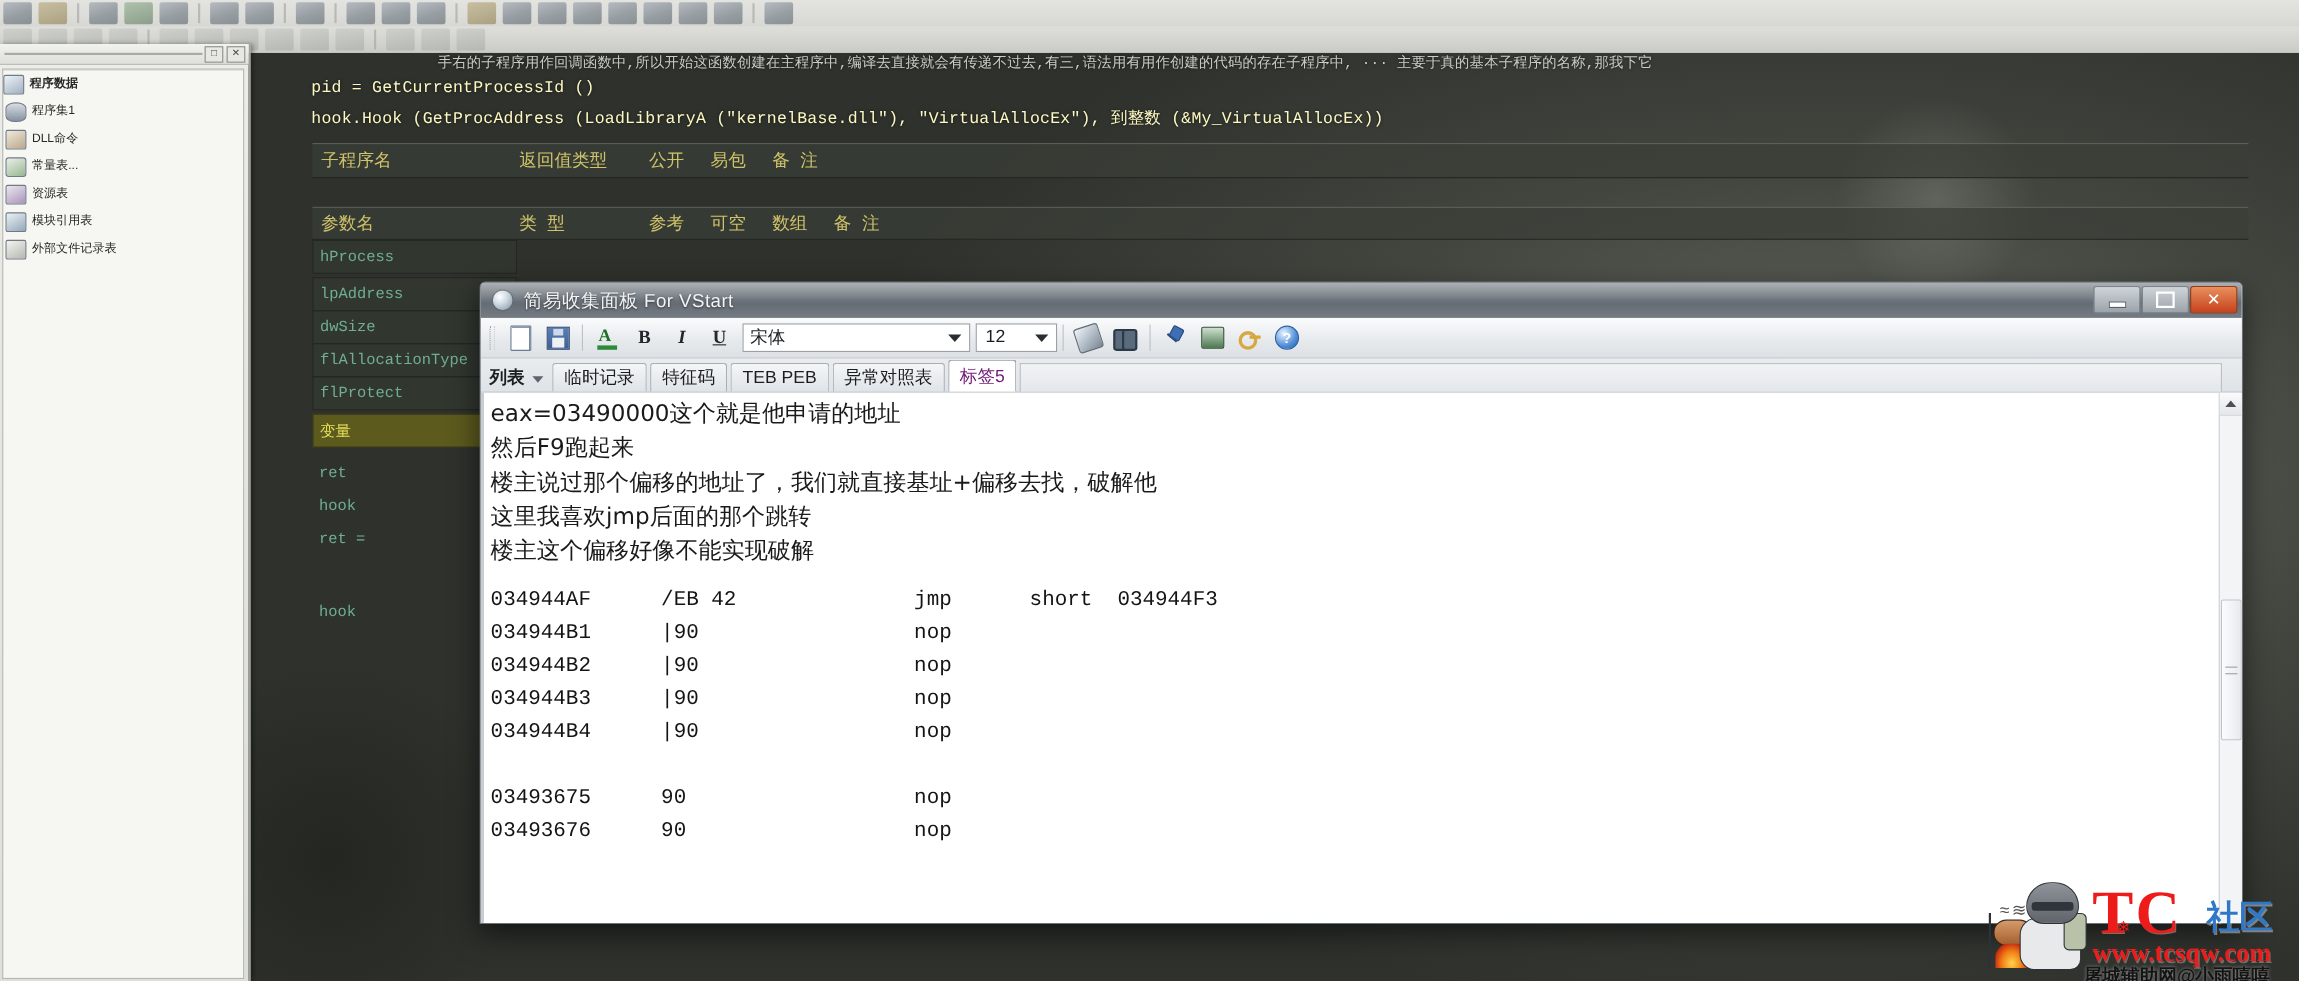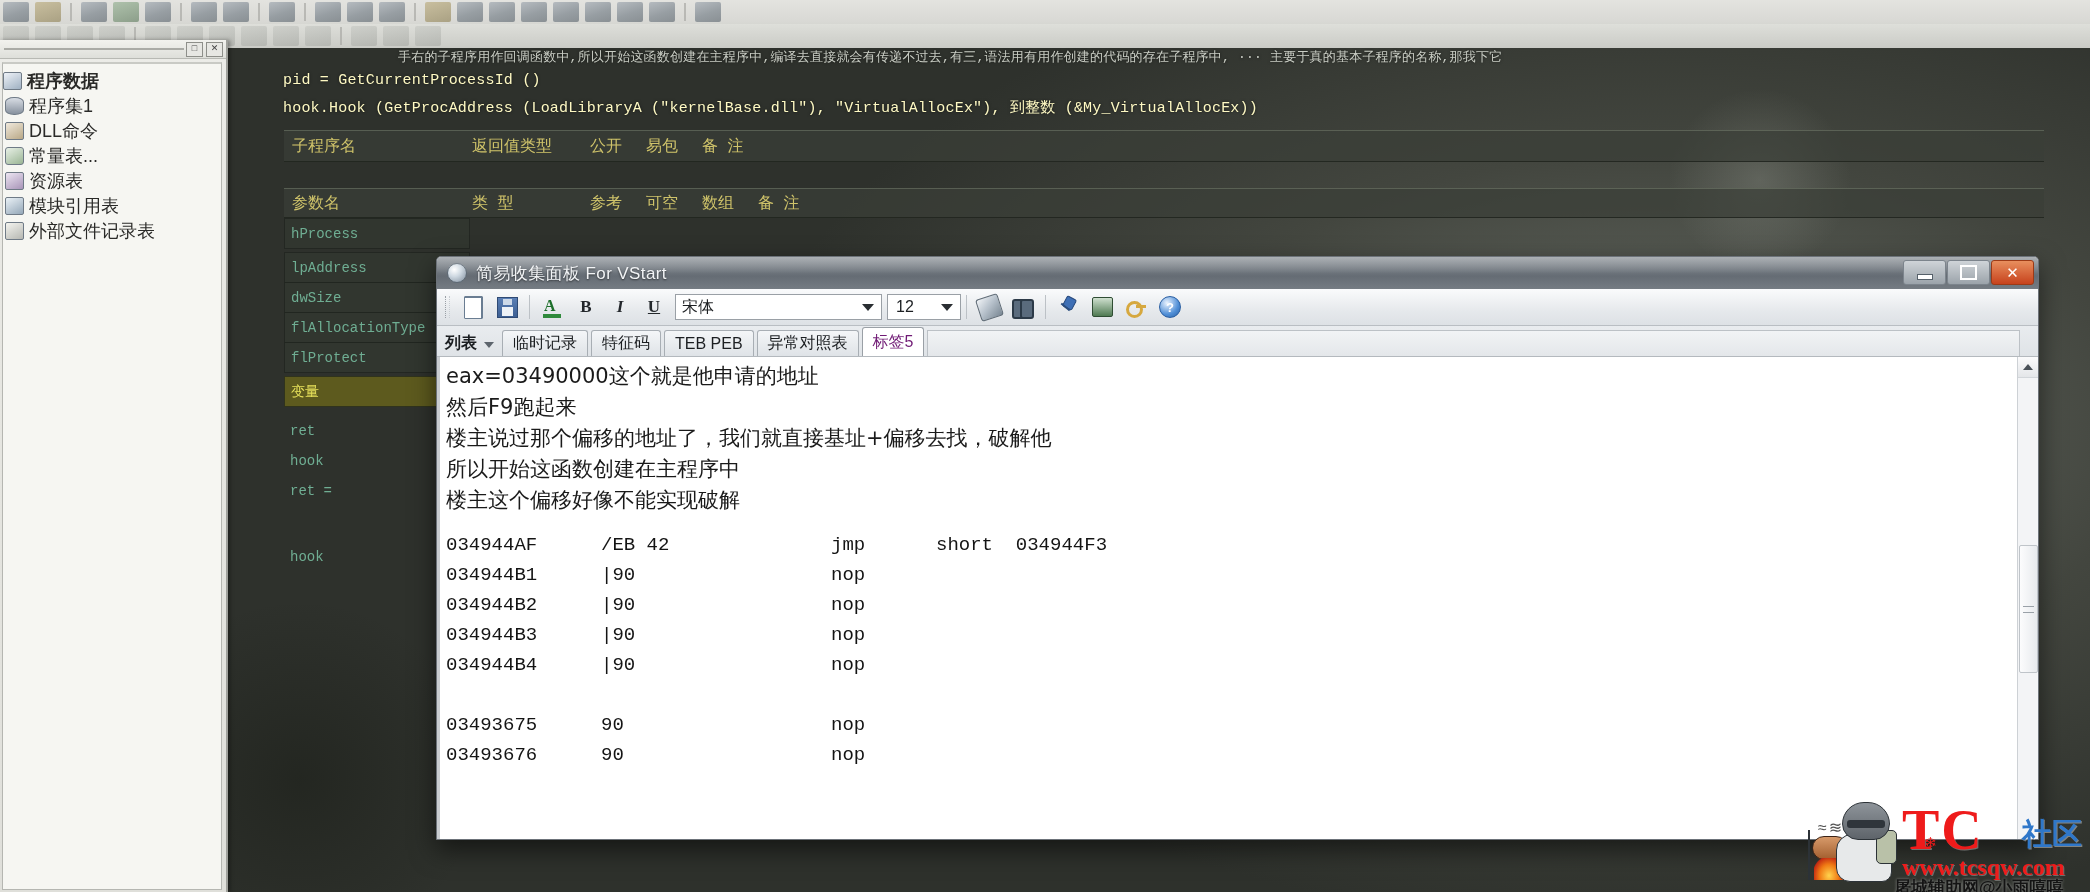--- a/index.html
+++ b/index.html
@@ -52,21 +52,21 @@
   #lp-caption{
     position:absolute;left:0;top:0;width:226px;height:18px;
     background:linear-gradient(180deg,#f2f2ee,#dedfda);
     border-bottom:1px solid #b8b9b4;display:flex;align-items:center;justify-content:flex-end;
   }
   #lp-caption .cap-line{position:absolute;left:4px;right:42px;top:8px;height:2px;background:#aaaba6;}
   .cap-btn{width:15px;height:13px;margin-right:3px;border:1px solid #8e8f8a;background:#e7e7e3;
            font-size:9px;line-height:11px;text-align:center;color:#444;}
   #lp-tree{position:absolute;left:2px;top:22px;right:4px;bottom:2px;
            background:#f6f6f2;border:1px solid #b5b6b1;border-top:2px solid #c9cac5;padding-top:4px;}
-  .tree-row{display:flex;align-items:center;height:25px;padding-left:2px;font-size:18px;color:#2a2a28;}
+  .tree-row{display:flex;align-items:flex-start;height:25px;padding-left:2px;font-size:11px;color:#2a2a28;}
   .tree-ico{width:17px;height:16px;margin-right:5px;flex:0 0 auto;border:1px solid #6f7a86;border-radius:2px;
             background:linear-gradient(150deg,#eef2f7,#9fb0c2);}
   .tree-ico.i-db{border-radius:9px/5px;background:linear-gradient(180deg,#d8dde4,#87919e);}
   .tree-ico.i-dll{background:linear-gradient(150deg,#f0e9dc,#b9a887);}
   .tree-ico.i-const{background:linear-gradient(150deg,#e8f0e6,#9ab594);border-radius:3px;}
   .tree-ico.i-res{background:linear-gradient(150deg,#ede6f2,#a894b8);}
   .tree-ico.i-mod{background:linear-gradient(150deg,#eaf1f6,#94a7b8);}
   .tree-ico.i-file{background:linear-gradient(150deg,#f4f4ef,#b6b7b2);}
   .tree-row.root{padding-left:0;font-weight:bold;}
 
@@ -227,21 +227,21 @@
   #wm-fire{position:absolute;left:8px;top:58px;width:30px;height:22px;
            background:radial-gradient(ellipse at 50% 80%, #ffd34d 0%, #f07a14 45%, #c42a12 75%, transparent 80%);}
   #wm-meat{position:absolute;left:6px;top:36px;width:34px;height:22px;border-radius:12px;
            background:linear-gradient(180deg,#d79a6a,#a35f2f);border:1.5px solid #3a2317;}
   #wm-stick{position:absolute;left:2px;top:30px;width:2px;height:50px;background:#2c3237;}
   #wm-steam{position:absolute;left:12px;top:18px;font-size:16px;color:#555;letter-spacing:2px;}
   #wm-tc{position:absolute;left:96px;top:4px;font-size:56px;font-weight:bold;color:#ee1b1b;
          font-family:"Liberation Serif",serif;letter-spacing:2px;line-height:56px;
          text-shadow:1px 1px 0 rgba(255,255,255,.35);}
   #wm-paw{position:absolute;left:118px;top:36px;font-size:15px;color:#ee1b1b;}
-  #wm-shequ{position:absolute;right:2px;top:16px;font-size:30px;font-weight:bold;color:#2f77c9;
+  #wm-shequ{position:absolute;right:18px;top:16px;font-size:30px;font-weight:bold;color:#2f77c9;
             text-shadow:1px 1px 0 rgba(255,255,255,.4);}
   #wm-url{position:absolute;left:96px;top:56px;font-size:24px;font-weight:bold;color:#ee1b1b;
           font-family:"Liberation Serif",serif;text-shadow:1px 1px 0 rgba(255,255,255,.3);}
   #wm-sub{position:absolute;left:88px;top:78px;font-size:17px;font-weight:bold;color:#141414;
           text-shadow:0 0 3px rgba(255,255,255,.5);}
 </style>
 </head>
 <body>
 
 <div id="bg-photo"></div>
@@ -484,21 +484,21 @@
       <span>标签5</span>
     </div>
     <div class="tabs-rest"></div>
   </div>
 
   <div id="dlg-body">
     <div id="dlg-content">
       <div class="note-line">eax=03490000这个就是他申请的地址</div>
       <div class="note-line">然后F9跑起来</div>
       <div class="note-line">楼主说过那个偏移的地址了，我们就直接基址+偏移去找，破解他</div>
-      <div class="note-line">所以开始这函数创建在主程序中</div>
+      <div class="note-line">这里我喜欢jmp后面的那个跳转</div>
       <div class="note-line">楼主这个偏移好像不能实现破解</div>
 
       <div class="asm-gap"></div>
 
       <div class="asm-row">
         <span class="asm-addr">034944AF</span>
         <span class="asm-bytes">/EB 42</span>
         <span class="asm-mn">jmp</span>
         <span class="asm-op">short  034944F3</span>
       </div>

